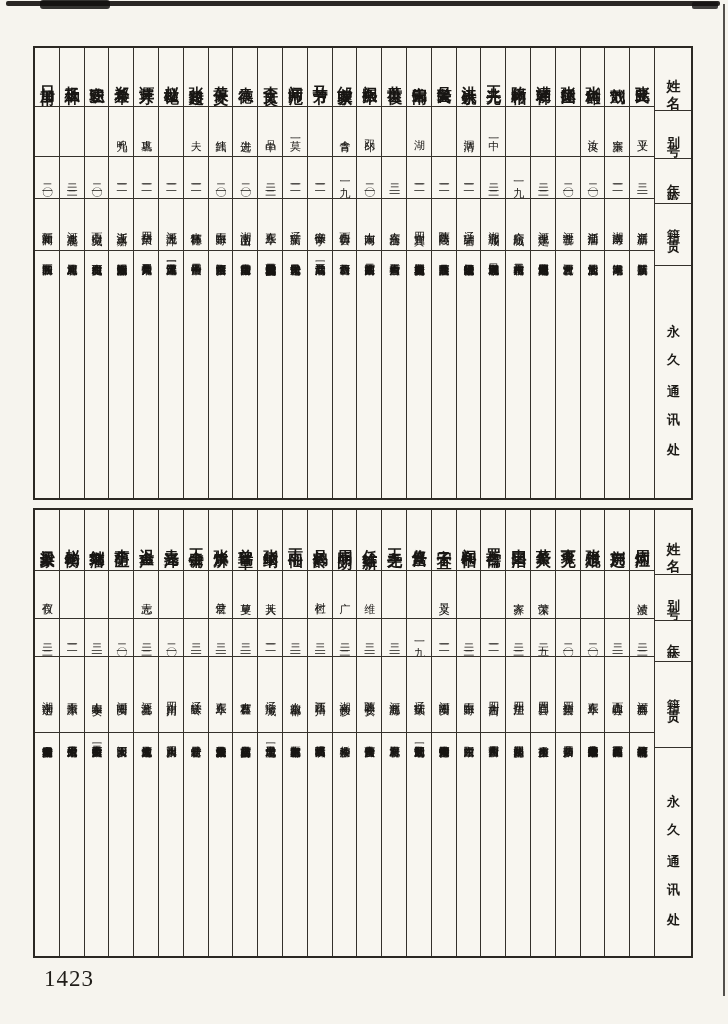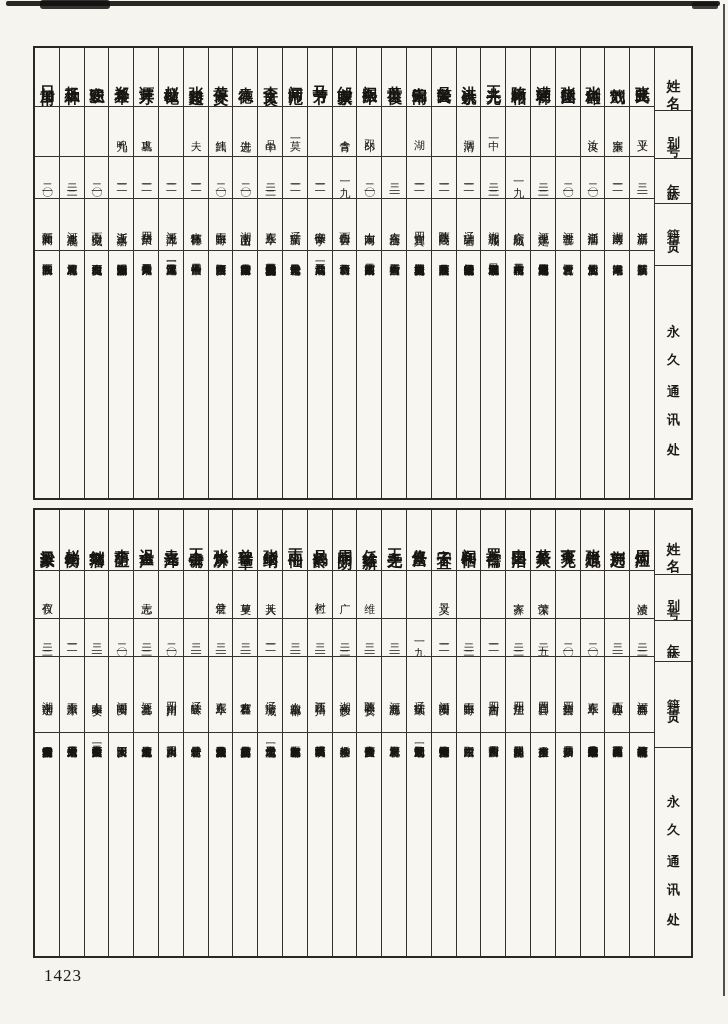--- a/index.html
+++ b/index.html
@@ -49,21 +49,21 @@
   
   .hcell{font-weight:bold;color:#1c1a16;}
   .h-name{font-size:14px;letter-spacing:1.2em;transform:translateY(8px);}
   .h-alias{font-size:13px;letter-spacing:.7em;transform:translateY(4px);}
   .h-age{font-size:13px;letter-spacing:.4em;transform:translateY(2px);}
   .h-origin{font-size:13px;letter-spacing:.8em;transform:translateY(5px);}
   .h-addr{font-size:13px;letter-spacing:2.3em;transform:translateY(15px);padding-top:0;justify-content:center;line-height:normal;}
 
   .page-number{
     position:absolute;left:44px;top:966px;
-    font-size:17px;letter-spacing:1px;color:#1f1c18;
+    font-size:23px;letter-spacing:1px;color:#1f1c18;
     font-family:"Liberation Serif","DejaVu Serif",serif;
   }
 </style>
 </head>
 <body>
 
 <div class="scan-top"></div>
 <div class="scan-top-blob"></div>
 <div class="scan-corner"></div>
 <div class="scan-right"></div>

